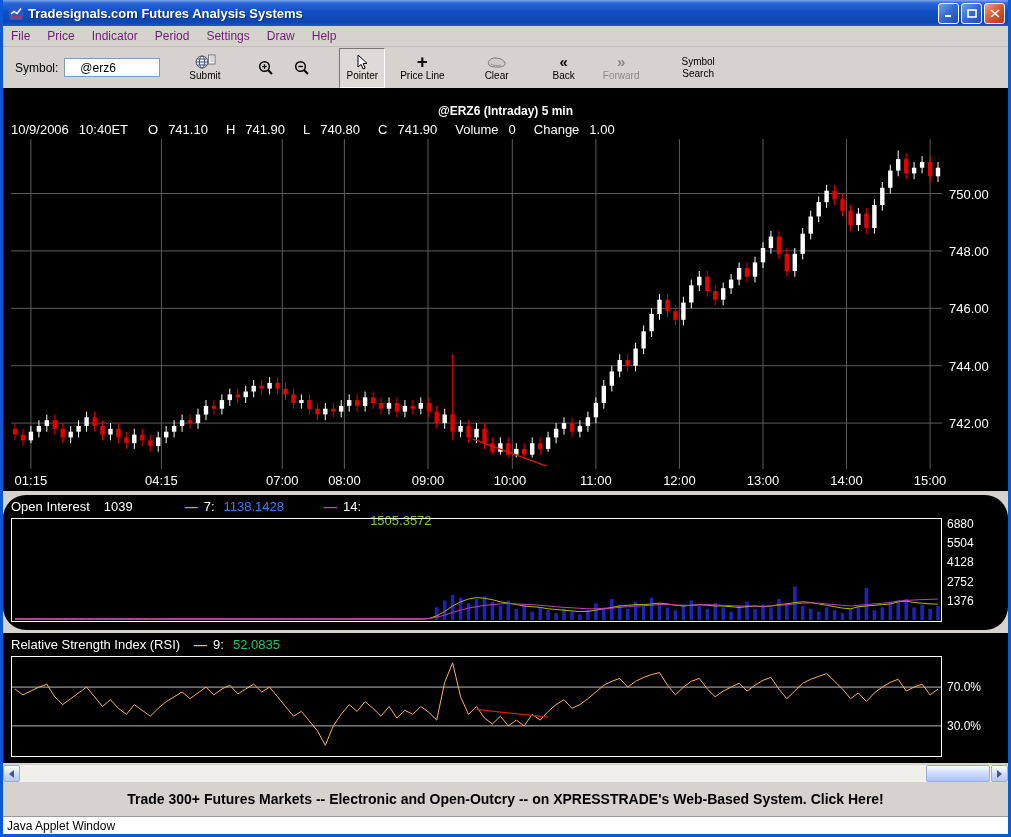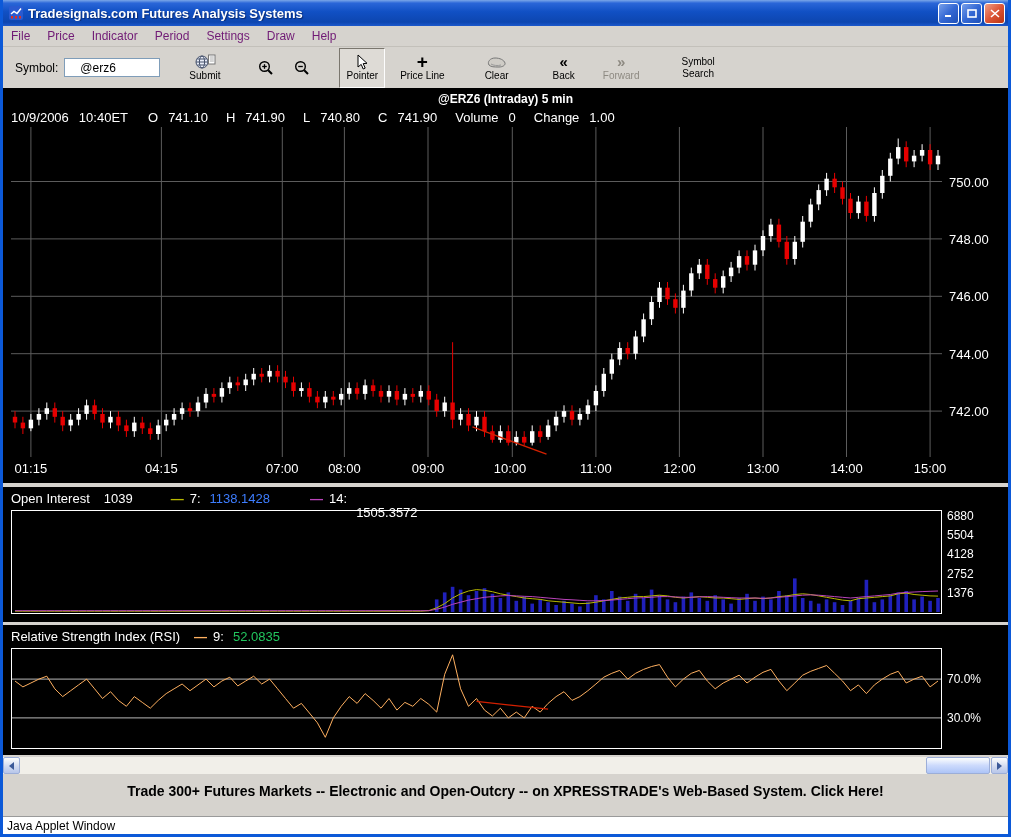--- a/index.html
+++ b/index.html
@@ -27,34 +27,34 @@
   .tbtn .ticon{height:17px;display:flex;align-items:center;justify-content:center;}
   .tbtn.pressed{border-color:#7a766e #fdfdfd #fdfdfd #7a766e;background:#dedbd6;}
   .tbtn.disabled{color:#8e8a82;}
   .glyph{font-size:15px;font-weight:bold;line-height:15px;}
   .glyph.big{font-size:19px;line-height:16px;}
   .m22{margin-left:22px;} .m24{margin-left:24px;} .m6{margin-left:6px;} .m8{margin-left:8px;}
   .m26{margin-left:26px;} .m30{margin-left:30px;} .m14{margin-left:14px;} .m28{margin-left:28px;}
   
   .panel{background:#000;position:relative;}
   .panel.main{flex:0 0 395px;}
-  .panel.oi{flex:0 0 135px;}
+  .panel.oi{flex:0 0 135px;border-radius:23px;}
   .panel.rsi{flex:0 0 130px;}
-  .chart-title{color:#fff;font-size:12px;font-weight:bold;text-align:center;padding-top:4px;height:15px;}
+  .chart-title{color:#fff;font-size:12px;font-weight:bold;text-align:center;padding-top:16px;height:15px;}
   .chart-info{color:#fff;font-size:13px;height:20px;display:flex;align-items:center;padding-left:8px;}
   .chart-info .date{margin-right:10px;} .chart-info .time{margin-right:20px;}
   .chart-info .pair{margin-right:18px;display:flex;}
   .chart-info .k{margin-right:10px;} 
   #price-svg,#oi-svg,#rsi-svg{display:block;margin-left:8px;}
   .time-axis{position:relative;height:22px;color:#fff;font-size:13px;}
   .time-axis span{position:absolute;top:4px;width:44px;text-align:center;}
   .divider{background:#d6d3ce;} .d4{flex:0 0 4px;} .d3{flex:0 0 3px;} .d2{flex:0 0 2px;}
   .phead{display:flex;align-items:center;color:#fff;font-size:13px;height:23px;padding-left:8px;}
   .phead .ptitle{margin-right:14px;}
-  .phead .pnum{margin-right:38px;}
+  .phead .pnum{margin-right:52px;}
   .phead .dash{font-weight:bold;margin-right:6px;}
   .phead .slabel{margin-right:9px;}
   .phead .sval{margin-right:40px;}
   
   .hscroll{flex:0 0 17px;display:flex;background:#f1efe9;}
   .sbtn{width:17px;height:17px;box-sizing:border-box;background:linear-gradient(180deg,#fdfefd,#cfd8ef 60%,#b7c6ea);
         border:1px solid #9caed8;border-radius:2px;display:flex;align-items:center;justify-content:center;}
   .arrow-left{width:0;height:0;border-top:4px solid transparent;border-bottom:4px solid transparent;border-right:5px solid #3b5998;}
   .arrow-right{width:0;height:0;border-top:4px solid transparent;border-bottom:4px solid transparent;border-left:5px solid #3b5998;}
   .strack{flex:1;position:relative;}
@@ -492,21 +492,21 @@
 
   <div class="panel oi">
     <div class="phead">
       <span class="ptitle">Open Interest</span>
       <span class="pnum">1039</span>
       <span class="dash" style="color: rgb(184, 184, 0);">—</span>
       <span class="slabel">7:</span>
       <span class="sval" style="color: rgb(61, 125, 255);">1138.1428</span>
       <span class="dash" style="color: rgb(187, 68, 187);">—</span>
       <span class="slabel">14:</span>
-      <span class="sval" style="color: #ffffff; margin-top: 28px;">1505.3572</span>
+      <span class="sval" style="color: #84cc16; margin-top: 28px;">1505.3572</span>
     </div>
     <svg id="oi-svg" width="995" height="104" viewBox="0 0 995 104">
         <rect x="0.5" y="0.5" width="930" height="103" fill="none" stroke="#fff"></rect>
         <text x="936" y="9.8" fill="#fff" font-size="12" font-family="Liberation Sans, sans-serif">6880</text>
         <text x="936" y="29.0" fill="#fff" font-size="12" font-family="Liberation Sans, sans-serif">5504</text>
         <text x="936" y="48.3" fill="#fff" font-size="12" font-family="Liberation Sans, sans-serif">4128</text>
         <text x="936" y="67.5" fill="#fff" font-size="12" font-family="Liberation Sans, sans-serif">2752</text>
         <text x="936" y="86.8" fill="#fff" font-size="12" font-family="Liberation Sans, sans-serif">1376</text>
         <rect x="423.9" y="89.4" width="3.6" height="12.6" fill="#2020bb"></rect>
         <rect x="431.9" y="82.4" width="3.6" height="19.6" fill="#2020bb"></rect>

